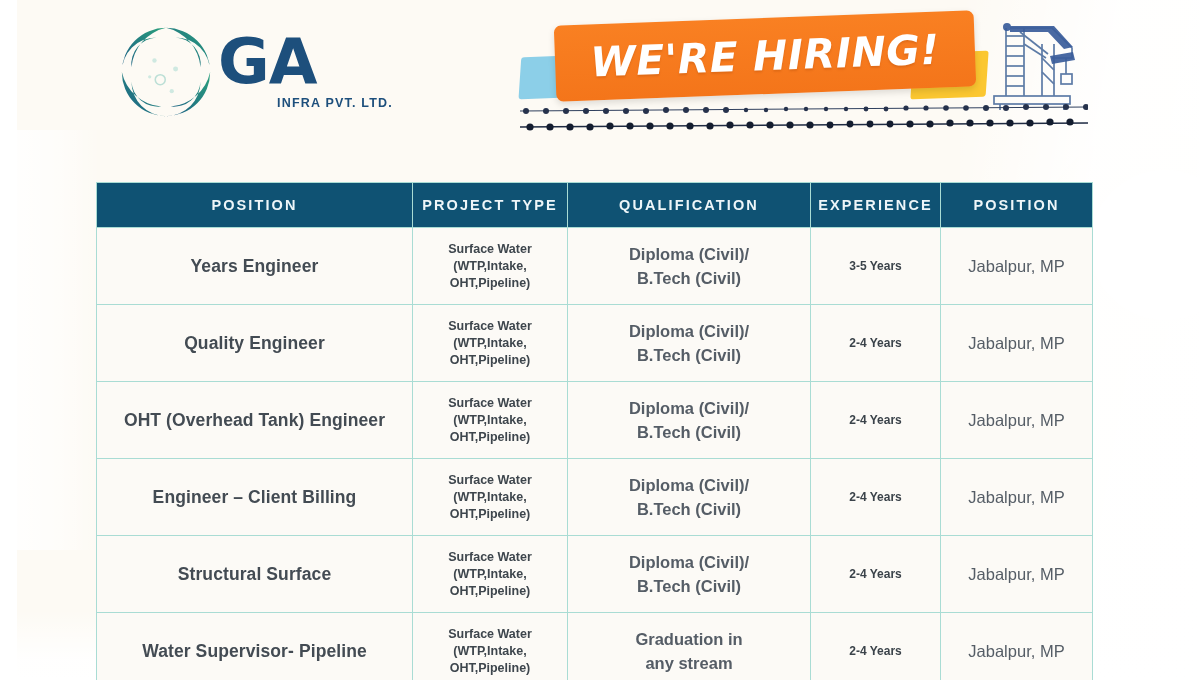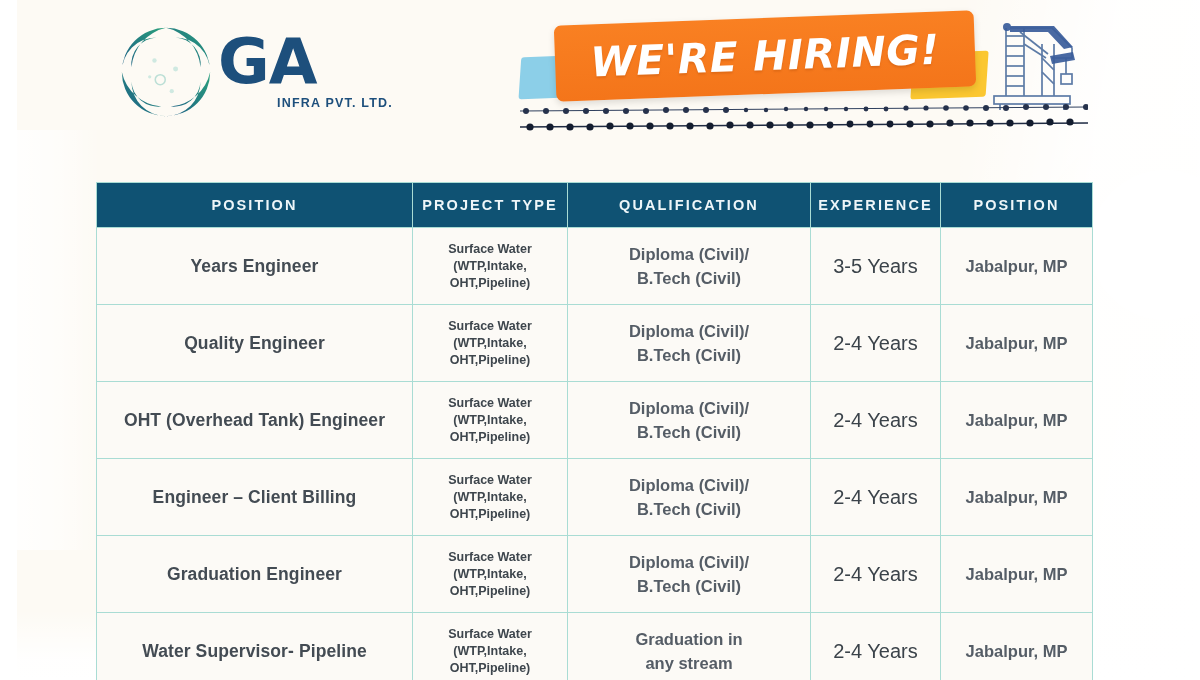--- a/index.html
+++ b/index.html
@@ -258,27 +258,27 @@
     color: #3e464d;
     line-height: 17px;
   }
   .cell-qual {
     font-size: 16.5px;
     font-weight: bold;
     color: #555d66;
     line-height: 24px;
   }
   .cell-exp {
-    font-size: 20px;
-    font-weight: normal;
+    font-size: 12px;
+    font-weight: bold;
     color: #3b434a;
   }
   .cell-loc {
     font-size: 16.5px;
-    font-weight: bold;
+    font-weight: normal;
     color: #555d66;
   }
 </style>
 </head>
 <body>
 
 <div class="page">
 
   <div class="cream-bg"></div>
   <div class="watermark-arc"></div>
@@ -506,21 +506,21 @@
           </td>
           <td class="cell-qual">
             <div>Diploma (Civil)/</div>
             <div>B.Tech (Civil)</div>
           </td>
           <td class="cell-exp">2-4 Years</td>
           <td class="cell-loc">Jabalpur, MP</td>
         </tr>
 
         <tr>
-          <td class="cell-position">Graduation Engineer</td>
+          <td class="cell-position">Structural Surface</td>
           <td class="cell-project">
             <div>Surface Water</div>
             <div>(WTP,Intake,</div>
             <div>OHT,Pipeline)</div>
           </td>
           <td class="cell-qual">
             <div>Diploma (Civil)/</div>
             <div>B.Tech (Civil)</div>
           </td>
           <td class="cell-exp">2-4 Years</td>

